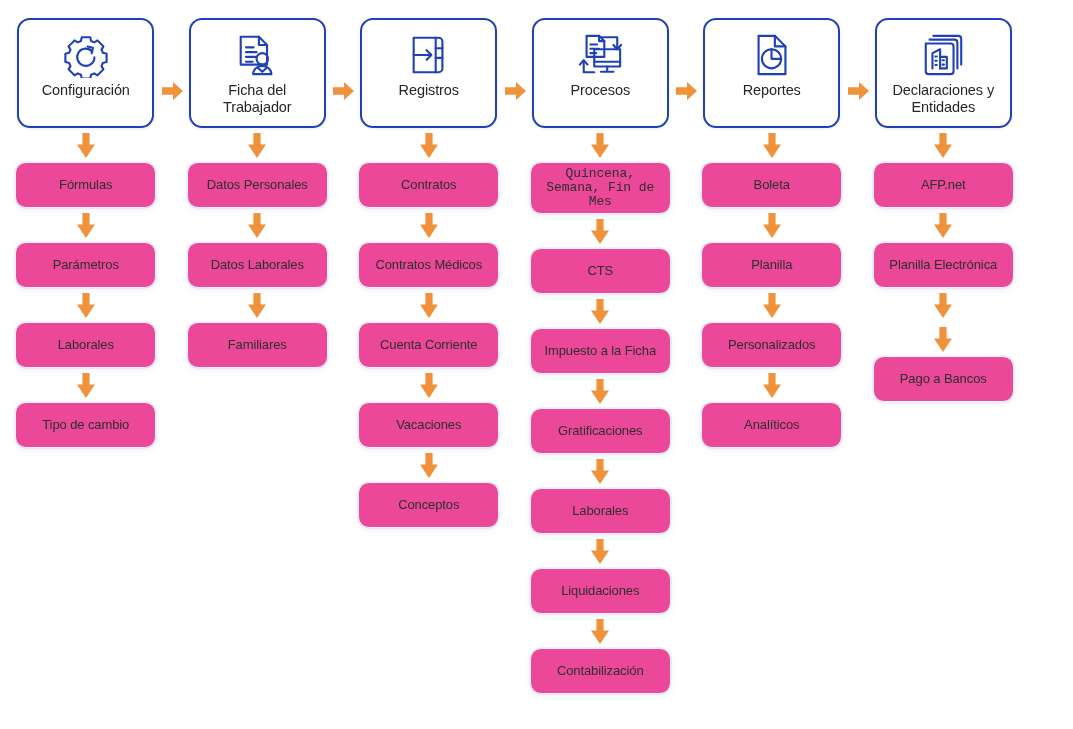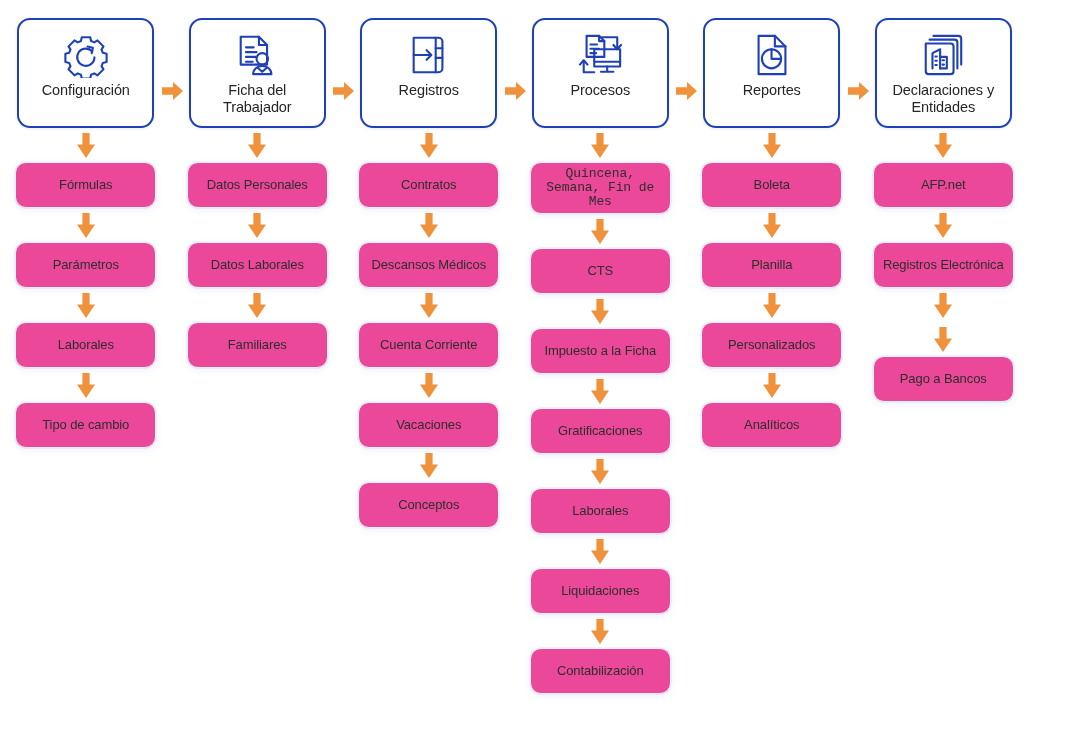--- a/index.html
+++ b/index.html
@@ -216,21 +216,21 @@
         <path d="M5.4 0h7.2v11.5H18L9 25 0 11.5h5.4z" fill="#f0913c"></path>
       </svg>
     <div class="sub-box">
         <span class="sub-label">Contratos</span>
       </div>
 
     <svg class="arrow-down" viewBox="0 0 18 25">
         <path d="M5.4 0h7.2v11.5H18L9 25 0 11.5h5.4z" fill="#f0913c"></path>
       </svg>
     <div class="sub-box">
-        <span class="sub-label">Descansos Médicos</span>
+        <span class="sub-label">Contratos Médicos</span>
       </div>
 
     <svg class="arrow-down" viewBox="0 0 18 25">
         <path d="M5.4 0h7.2v11.5H18L9 25 0 11.5h5.4z" fill="#f0913c"></path>
       </svg>
     <div class="sub-box">
         <span class="sub-label">Cuenta Corriente</span>
       </div>
 
     <svg class="arrow-down" viewBox="0 0 18 25">
@@ -384,21 +384,21 @@
         <path d="M5.4 0h7.2v11.5H18L9 25 0 11.5h5.4z" fill="#f0913c"></path>
       </svg>
     <div class="sub-box">
         <span class="sub-label">AFP.net</span>
       </div>
 
     <svg class="arrow-down" viewBox="0 0 18 25">
         <path d="M5.4 0h7.2v11.5H18L9 25 0 11.5h5.4z" fill="#f0913c"></path>
       </svg>
     <div class="sub-box">
-        <span class="sub-label">Registros Electrónica</span>
+        <span class="sub-label">Planilla Electrónica</span>
       </div>
 
     <svg class="arrow-down" viewBox="0 0 18 25">
         <path d="M5.4 0h7.2v11.5H18L9 25 0 11.5h5.4z" fill="#f0913c"></path>
       </svg>
 
     <svg class="arrow-down" viewBox="0 0 18 25">
         <path d="M5.4 0h7.2v11.5H18L9 25 0 11.5h5.4z" fill="#f0913c"></path>
       </svg>
     <div class="sub-box">

